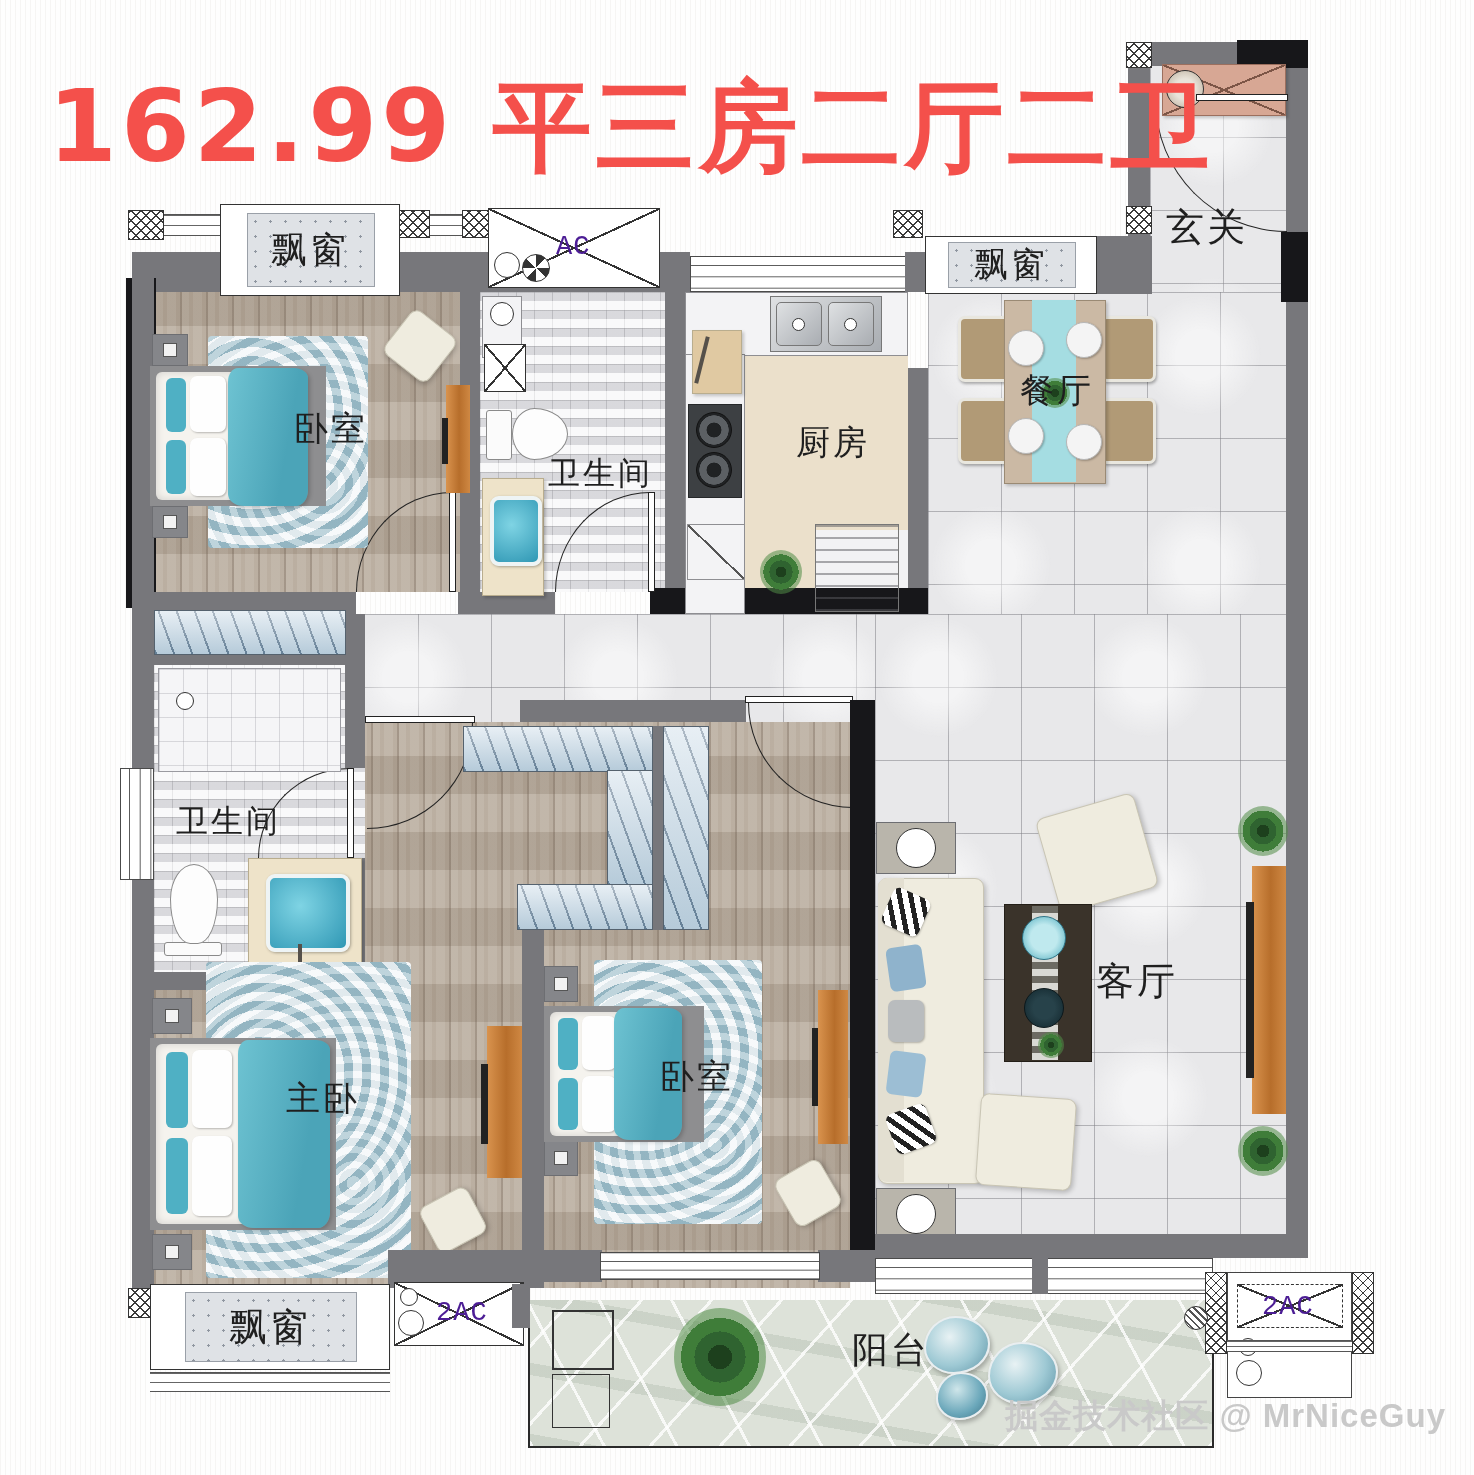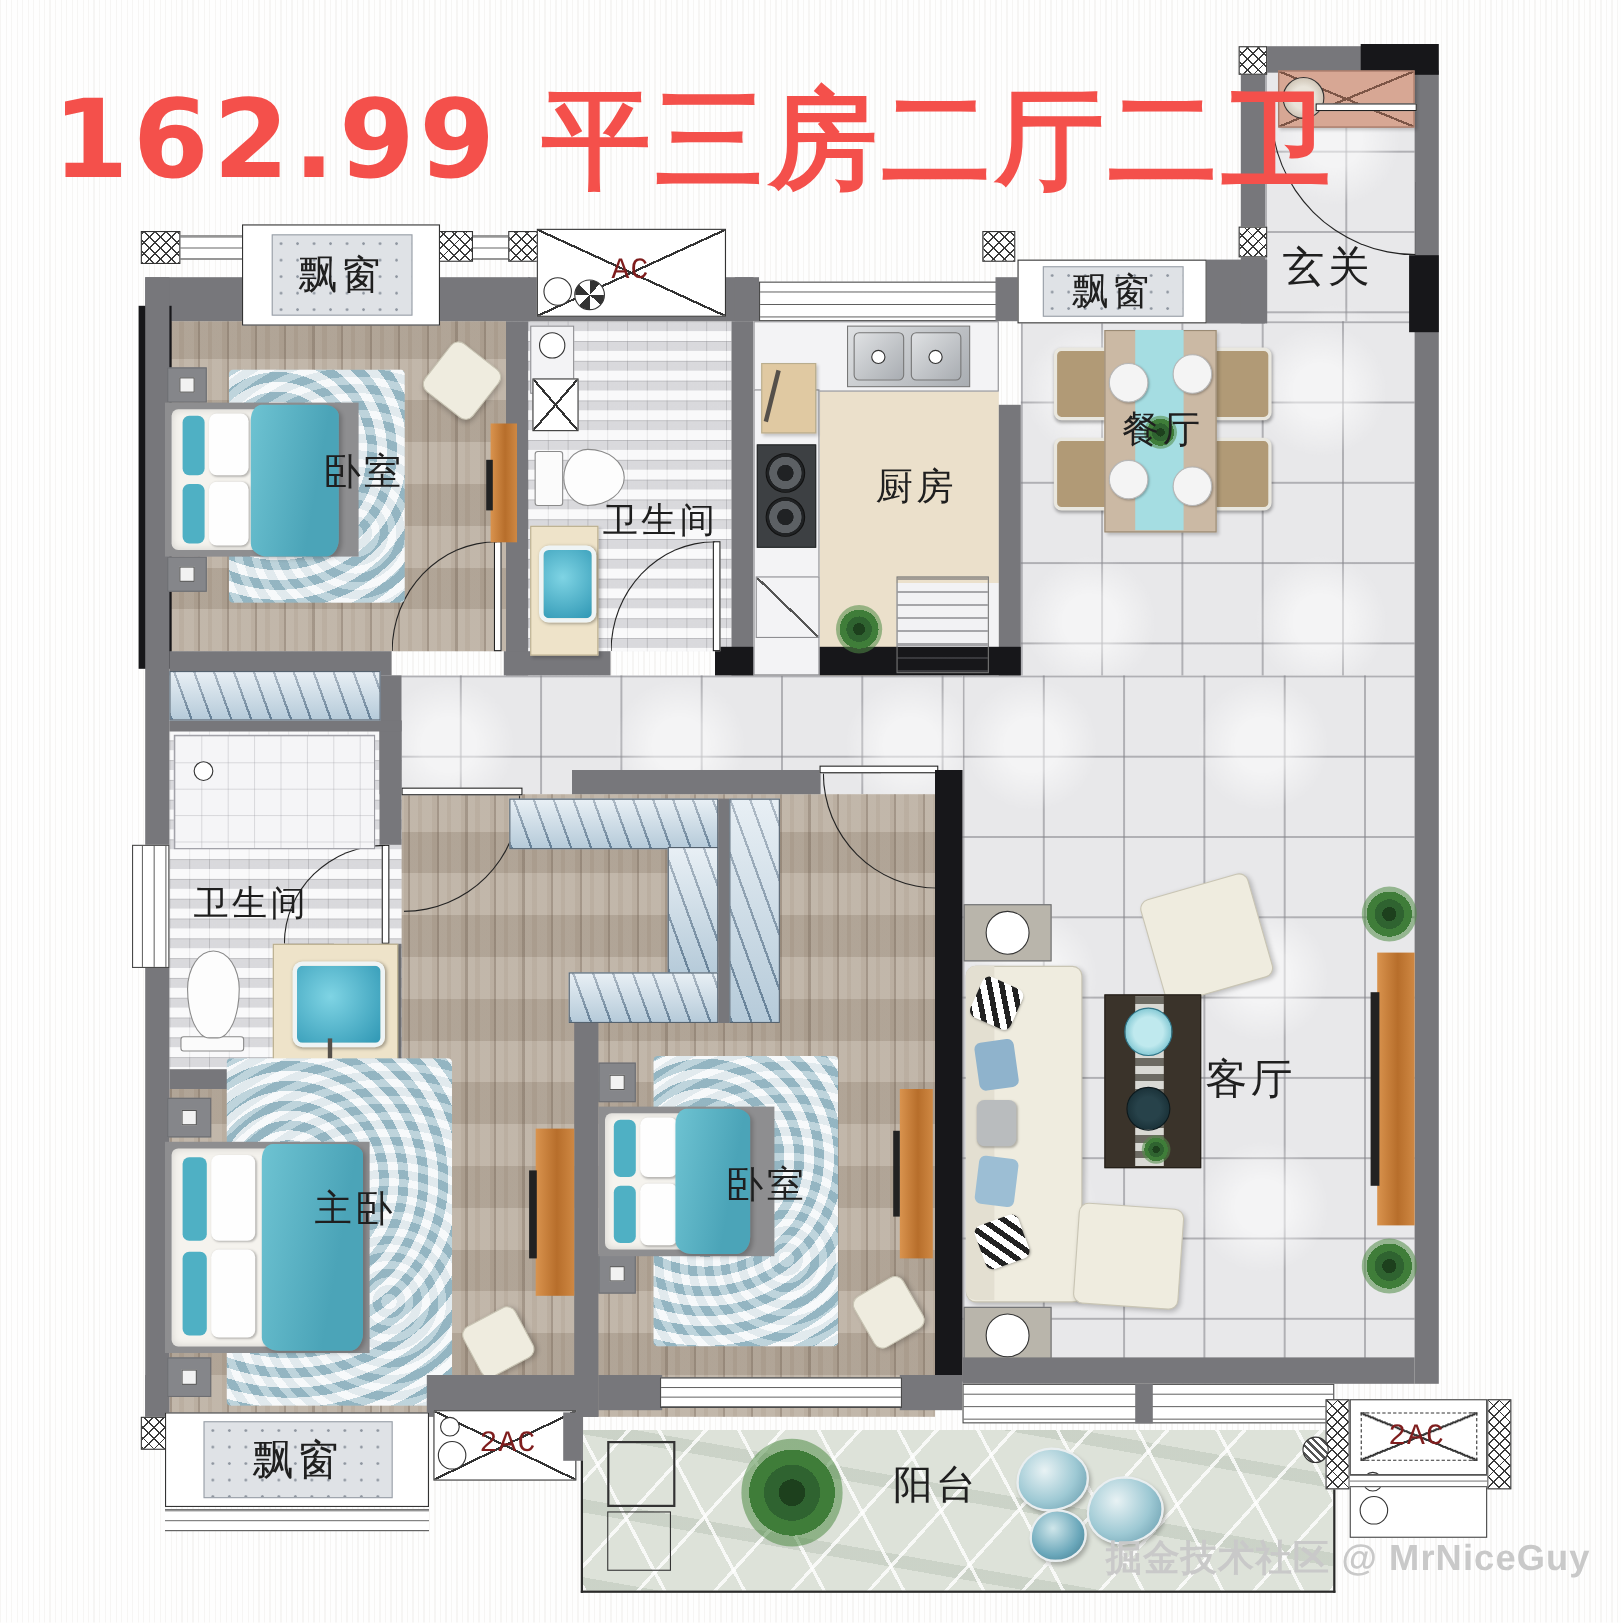--- a/index.html
+++ b/index.html
@@ -93,21 +93,21 @@
   .vanity{position:absolute;background:#eee3c9;border:1px solid #b9ad8e;box-shadow:2px 2px 3px rgba(0,0,0,.2);}
   .basin{position:absolute;background:radial-gradient(circle at 40% 40%,#7fd4e4,#2f97b4);border:4px solid #eef4f5;border-radius:9px;box-shadow:1px 1px 3px rgba(0,0,0,.3);}
   .shower{position:absolute;background:#f5f5f7;border:1.5px solid #9a9aa0;box-sizing:border-box;
     background-image:linear-gradient(rgba(160,160,166,.35) 1px,transparent 1px),linear-gradient(90deg,rgba(160,160,166,.35) 1px,transparent 1px);
     background-size:24px 24px;}
   .circ{position:absolute;border-radius:50%;border:1.6px solid #333;background:#fff;box-sizing:border-box;}
   .stoneBall{position:absolute;border-radius:48% 52% 55% 45%/55% 48% 52% 45%;
     background:radial-gradient(circle at 38% 35%,#e8f2f4,#9ec9d4 55%,#5d93a6);border:2px solid #e9eef0;box-shadow:2px 3px 4px rgba(0,0,0,.25);}
   
   .lbl{position:absolute;color:#1f1f1f;font-size:34px;letter-spacing:3px;white-space:nowrap;}
-  .lblS{position:absolute;color:#7f1d1d;font-size:27px;letter-spacing:1px;white-space:nowrap;font-family:"Liberation Mono",monospace;}
+  .lblS{position:absolute;color:#4c1d95;font-size:27px;letter-spacing:1px;white-space:nowrap;font-family:"Liberation Mono",monospace;}
   .title{position:absolute;left:48px;top:62px;color:#f4504b;font-size:99px;font-weight:900;
     letter-spacing:4px;font-family:"DejaVu Sans",sans-serif;white-space:nowrap;}
   .mark{position:absolute;right:28px;top:1394px;color:#c9c9c9;font-size:33px;font-weight:700;letter-spacing:1px;}
   .sill{position:absolute;background:#fff;border-top:1.5px solid #555;border-bottom:1.5px solid #555;
     box-sizing:border-box;background-image:linear-gradient(rgba(85,85,85,.9) 1.2px,transparent 1.2px);background-size:100% 50%;}
 </style>
 </head>
 <body>
 
 <div class="tile" style="left:1150px;top:64px;width:136px;height:240px;"></div>
@@ -345,23 +345,23 @@
 <div class="wall" style="left:512px;top:1284px;width:18px;height:44px;"></div>
 <div class="abs" style="left:552px;top:1310px;width:58px;height:56px;border:2px solid #333;background:transparent;"></div>
 <div class="xbox" style="left:552px;top:1374px;width:58px;height:54px;background:transparent;"></div>
 <div class="plant" style="left:674px;top:1308px;width:92px;height:98px;"></div>
 <div class="stoneBall" style="left:924px;top:1316px;width:62px;height:54px;"></div>
 <div class="stoneBall" style="left:988px;top:1342px;width:66px;height:58px;"></div>
 <div class="stoneBall" style="left:936px;top:1372px;width:48px;height:44px;background:radial-gradient(circle at 40% 35%,#cfe6ea,#6aa7ba 60%,#3e7487);"></div>
 <div class="circ" style="left:1184px;top:1306px;width:24px;height:24px;background:repeating-linear-gradient(45deg,#555 0 2px,#fff 2px 5px);"></div>
 
 <div class="title">162.99 平三房二厅二卫</div>
-<span class="lbl" style="left:1166px;top:202px;font-size:38px;margin-top:15px;">玄关</span>
+<span class="lbl" style="left:1166px;top:202px;font-size:38px;">玄关</span>
 <span class="lbl" style="left:1020px;top:368px;">餐厅</span>
 <span class="lbl" style="left:796px;top:420px;">厨房</span>
 <span class="lbl" style="left:548px;top:452px;font-size:32px;">卫生间</span>
 <span class="lbl" style="left:294px;top:406px;">卧室</span>
 <span class="lbl" style="left:176px;top:800px;font-size:32px;">卫生间</span>
 <span class="lbl" style="left:286px;top:1076px;">主卧</span>
 <span class="lbl" style="left:660px;top:1054px;">卧室</span>
 <span class="lbl" style="left:1096px;top:956px;font-size:38px;">客厅</span>
-<span class="lbl" style="left:812px;top:1326px;font-size:36px;text-align:center;">阳台</span>
+<span class="lbl" style="left:852px;top:1326px;font-size:36px;text-align:center;">阳台</span>
 <div class="mark">掘金技术社区 @ MrNiceGuy</div>
 
 </body></html>

